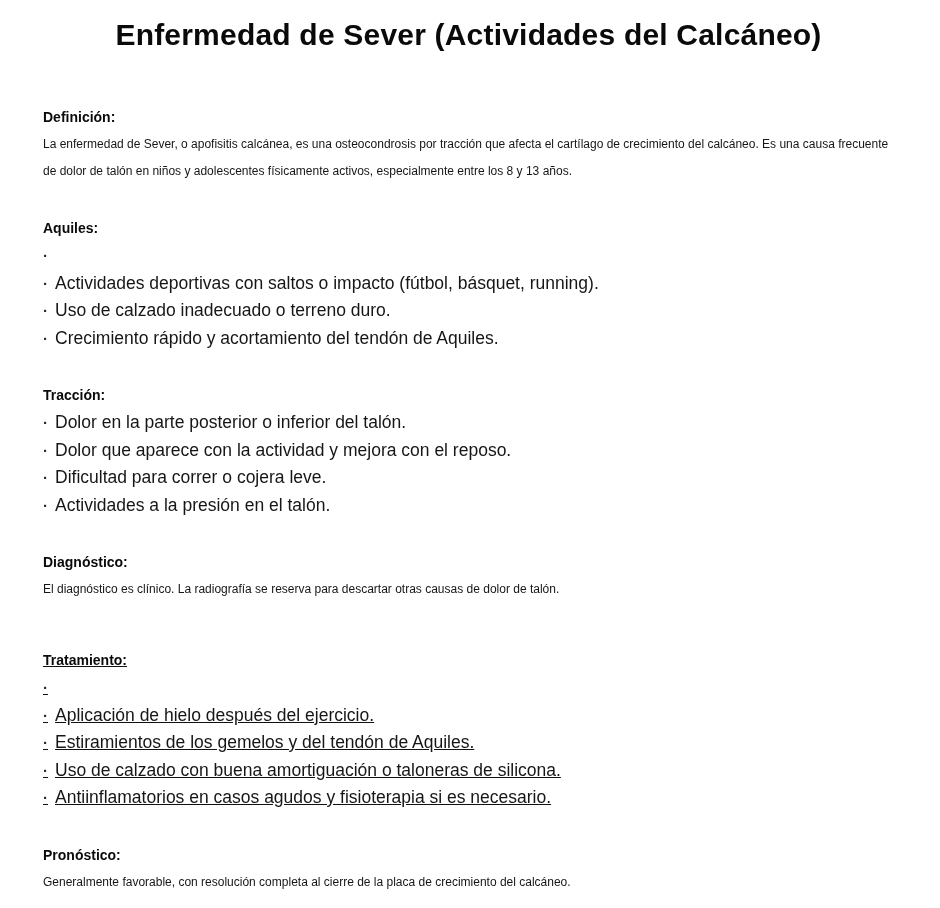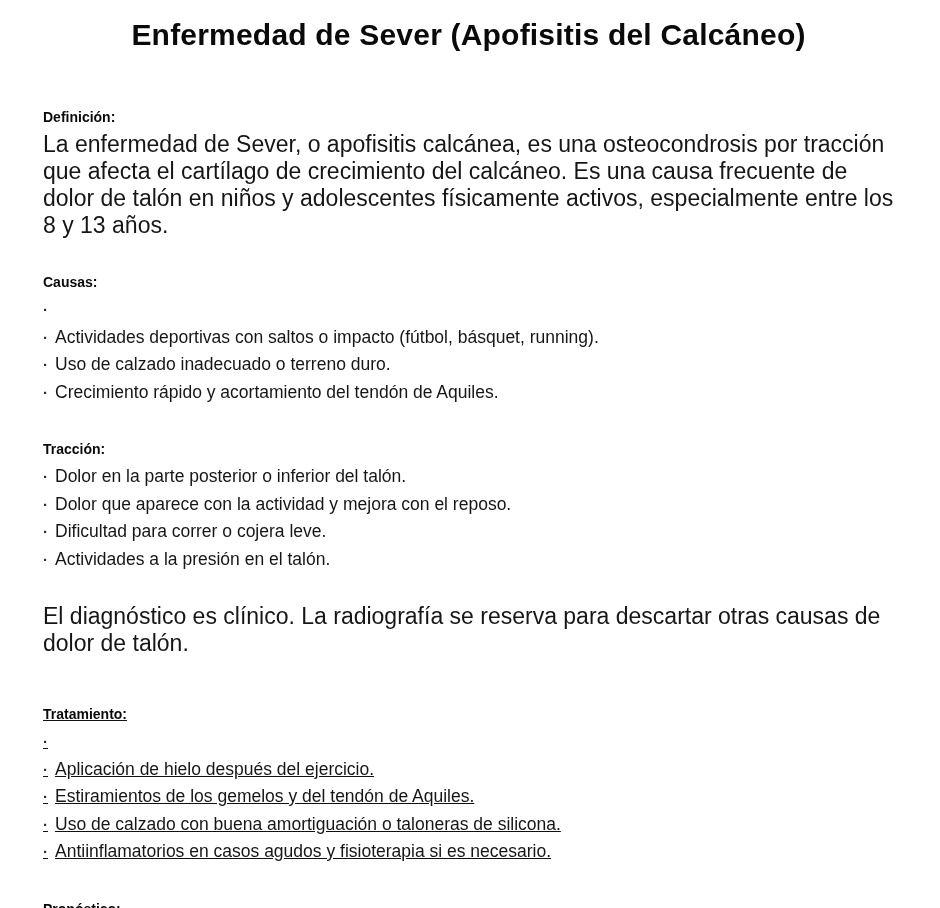--- a/index.html
+++ b/index.html
@@ -26,21 +26,21 @@
   .section { margin-top: 30px; }
   .section.first { margin-top: 52px; }
   .section.gap-lg { margin-top: 44px; text-decoration: underline; }
   .section-heading {
     font-size: 14px;
     font-weight: bold;
     line-height: 27px;
     color: #0a0a0a;
   }
   .section-paragraph {
-    font-size: 23px;
+    font-size: 12px;
     font-weight: normal;
     line-height: 27px;
     color: #161616;
   }
   .bullet-list { list-style: none; }
   .bullet-line {
     font-size: 17.5px;
     line-height: 27.5px;
     color: #161616;
     display: flex;
@@ -52,29 +52,29 @@
     font-weight: bold;
     font-size: 15px;
     color: #2a2a2a;
   }
 </style>
 </head>
 <body>
 
 <div class="page">
 
-  <h1 class="doc-title">Enfermedad de Sever (Apofisitis del Calcáneo)</h1>
+  <h1 class="doc-title">Enfermedad de Sever (Actividades del Calcáneo)</h1>
 
   <section class="section first">
     <h2 class="section-heading">Definición:</h2>
     <p class="section-paragraph">La enfermedad de Sever, o apofisitis calcánea, es una osteocondrosis por tracción que afecta el cartílago de crecimiento del calcáneo. Es una causa frecuente de dolor de talón en niños y adolescentes físicamente activos, especialmente entre los 8 y 13 años.</p>
   </section>
 
   <section class="section">
-    <h2 class="section-heading">Causas:</h2>
+    <h2 class="section-heading">Aquiles:</h2>
     <ul class="bullet-list">
       <li class="bullet-line">
         <span class="bullet-glyph">·</span>
       </li>
       <li class="bullet-line">
         <span class="bullet-glyph">·</span>
         <span>Actividades deportivas con saltos o impacto (fútbol, básquet, running).</span>
       </li>
       <li class="bullet-line">
         <span class="bullet-glyph">·</span>
@@ -103,20 +103,21 @@
         <span>Dificultad para correr o cojera leve.</span>
       </li>
       <li class="bullet-line">
         <span class="bullet-glyph">·</span>
         <span>Actividades a la presión en el talón.</span>
       </li>
     </ul>
   </section>
 
   <section class="section">
+    <h2 class="section-heading">Diagnóstico:</h2>
     <p class="section-paragraph">El diagnóstico es clínico. La radiografía se reserva para descartar otras causas de dolor de talón.</p>
   </section>
 
   <section class="section gap-lg">
     <h2 class="section-heading">Tratamiento:</h2>
     <ul class="bullet-list">
       <li class="bullet-line">
         <span class="bullet-glyph">·</span>
       </li>
       <li class="bullet-line">

